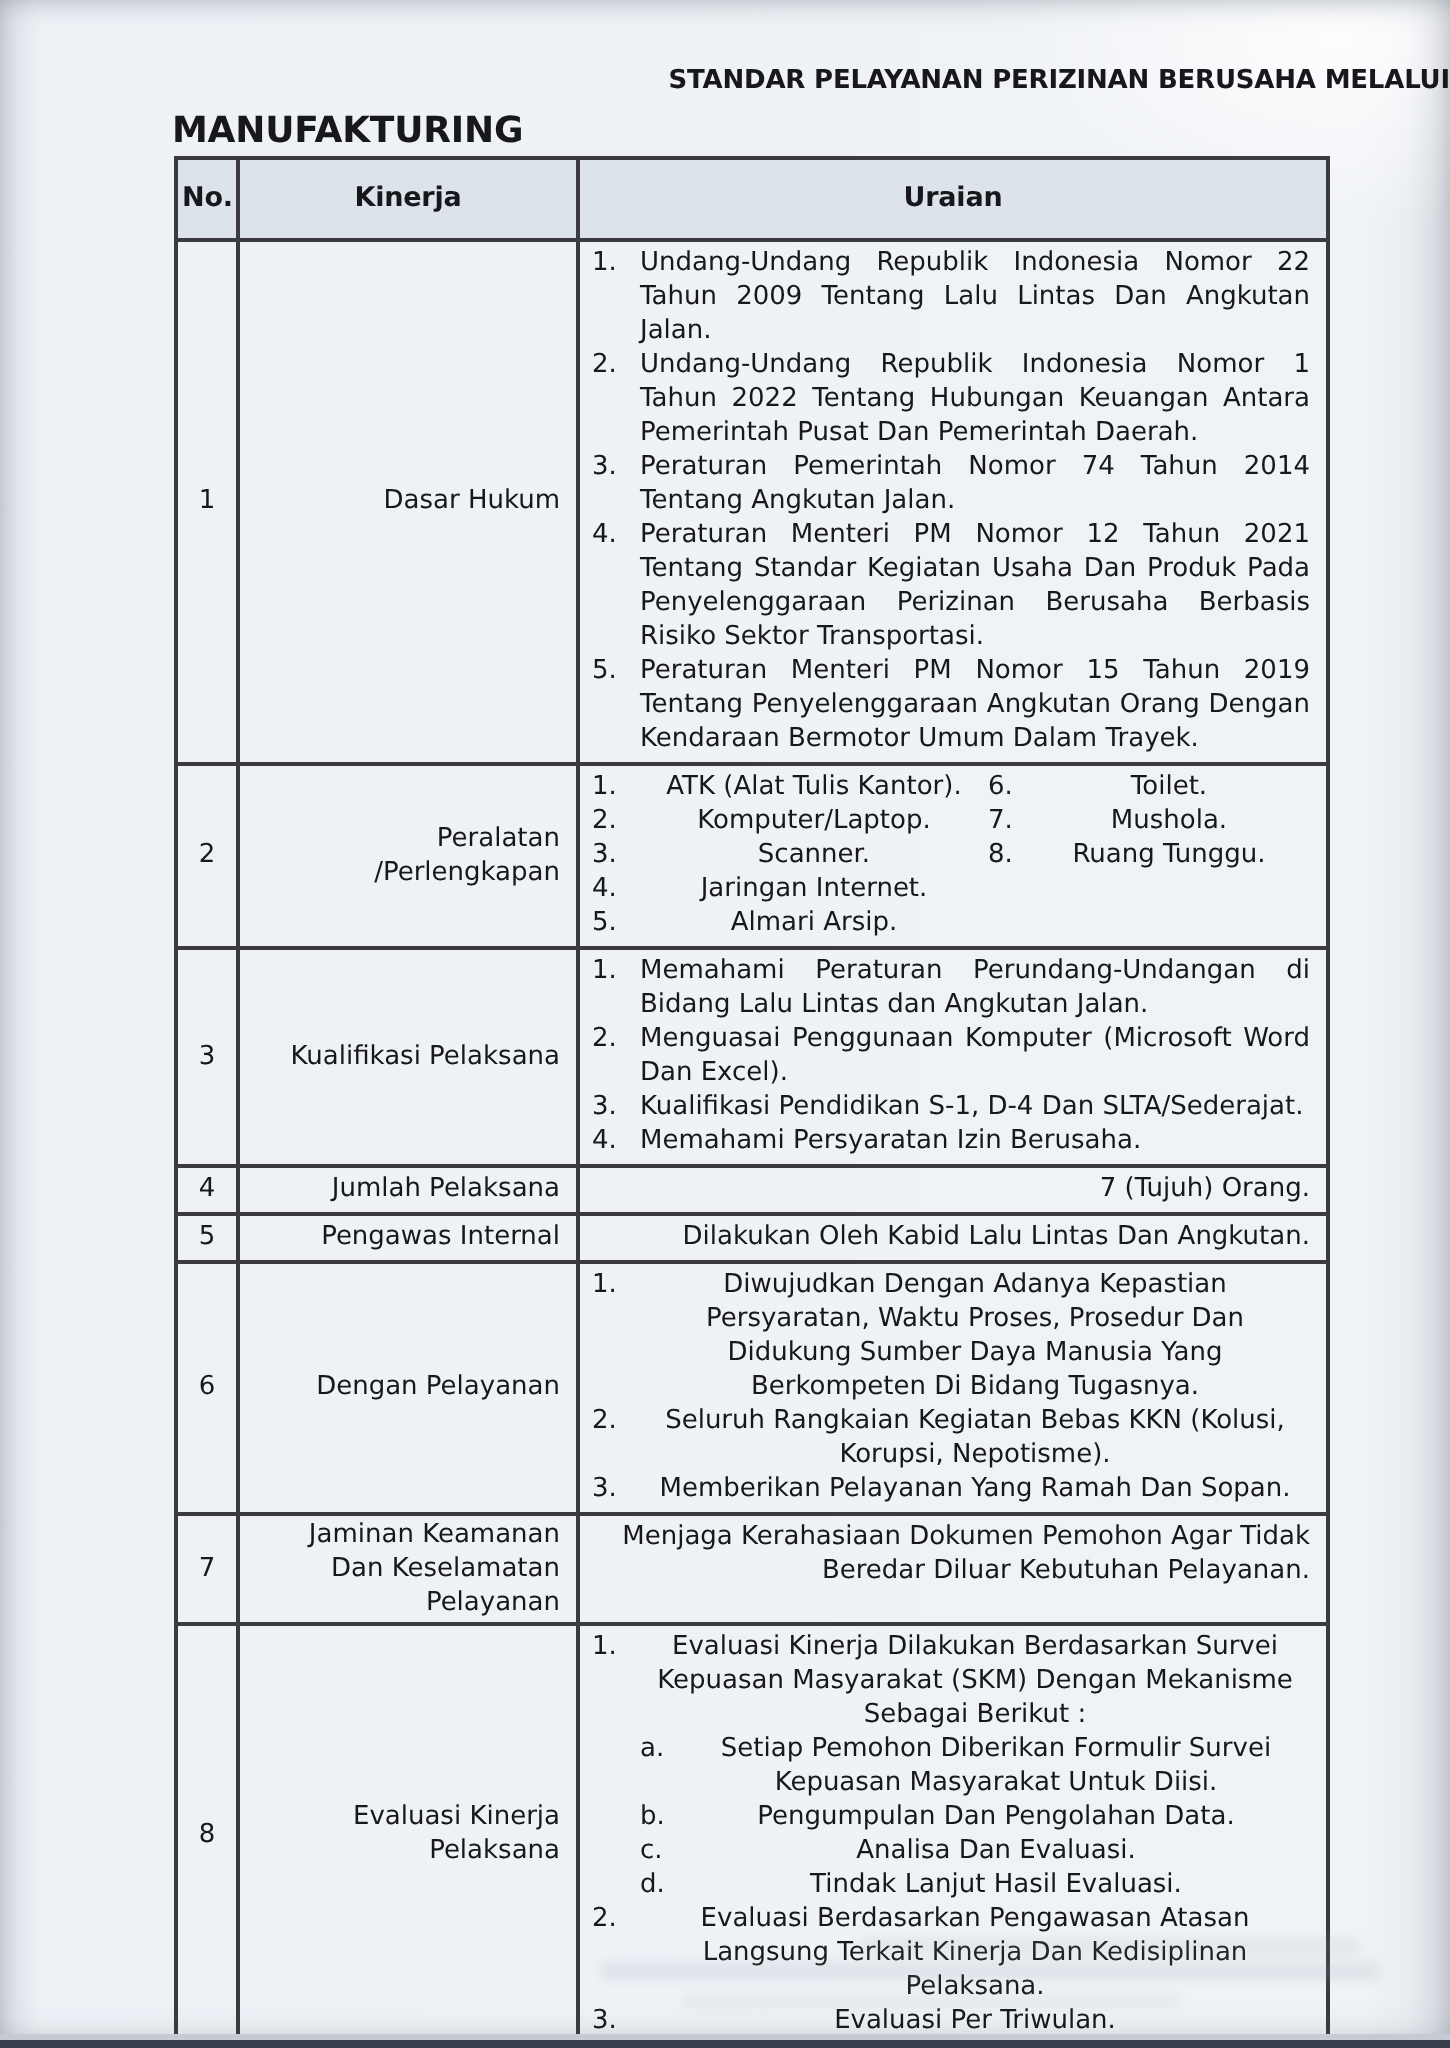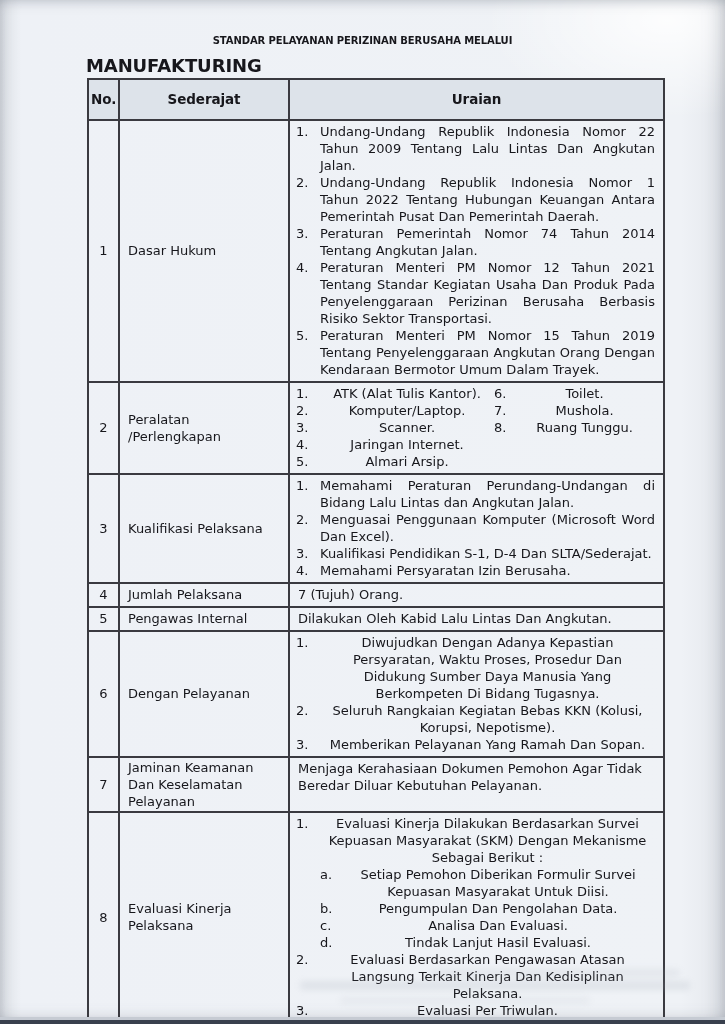--- a/index.html
+++ b/index.html
@@ -14,36 +14,36 @@
       linear-gradient(90deg, #e7eaef 0, #eef1f6 3%, #eff2f6 94%, #e4e7ec 100%),
       #eef1f5;
     box-shadow:
       inset 0 10px 14px -10px rgba(120,128,140,.45),
       inset 0 -14px 16px -12px rgba(110,118,130,.5),
       inset 14px 0 18px -14px rgba(110,118,130,.45),
       inset -16px 0 20px -14px rgba(110,118,130,.4);
     overflow:hidden;
   }
   .titles{padding-top:33px;text-align:center;}
-  .title-line{font-weight:bold;font-size:10px;line-height:16.5px;letter-spacing:-.1px;}
+  .title-line{font-weight:bold;font-size:13px;line-height:16.5px;letter-spacing:-.1px;text-align:right;}
   .section-label{font-weight:bold;font-size:18px;margin:5px 0 2px 86px;letter-spacing:-.1px;}
   table.std{
     border-collapse:collapse;table-layout:fixed;
     margin-left:87px;width:576px;
     font-size:13px;line-height:17px;
   }
   table.std th,table.std td{border:2px solid #3a3a40;}
   th.hdr{
     background:#dde3ea;font-size:13.5px;font-weight:bold;
     padding:11px 2px;letter-spacing:-.1px;
   }
   td.no{ text-align:center;vertical-align:middle;padding:1px 2px;}
-  td.komp{text-align:left;vertical-align:middle;padding:1px 8px;}
+  td.komp{text-align:right;vertical-align:middle;padding:1px 8px;}
   td.uraian{vertical-align:top;padding:2px 8px 3px 6px;}
-  .plain{padding-left:2px;}
+  .plain{padding-left:2px;text-align:right;}
   .item{display:flex;}
   .item .mk{flex:0 0 24px;}
   .item .tx{flex:1;text-align:center;}
   td[data-justify] .item .tx{text-align:justify;}
   .sublist{margin-left:24px;}
   .sublist .mk{flex:0 0 21px;}
   .twocol{display:flex;}
   .col-left{width:198px;flex:0 0 198px;}
   .col-right{flex:1;}
   .col-right .item .mk{flex:0 0 20px;}
@@ -68,21 +68,21 @@
 
   <table class="std">
     <colgroup>
       <col style="width:31px">
         <col style="width:170px">
         <col style="width:375px">
     </colgroup>
     <thead>
       <tr>
         <th class="hdr">No.</th>
-        <th class="hdr">Sederajat</th>
+        <th class="hdr">Kinerja</th>
         <th class="hdr">Uraian</th>
       </tr>
     </thead>
     <tbody>
       <tr>
         <td class="no">1</td>
         <td class="komp">Dasar Hukum</td>
         <td class="uraian" data-justify="">
             <div class="item">
               <span class="mk">1.</span>

